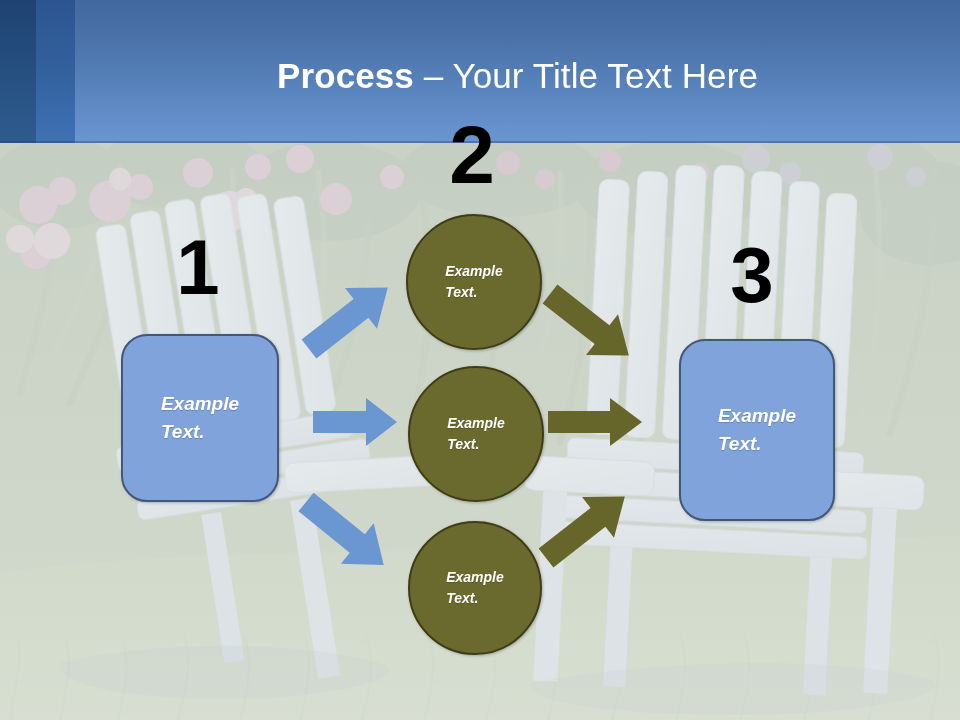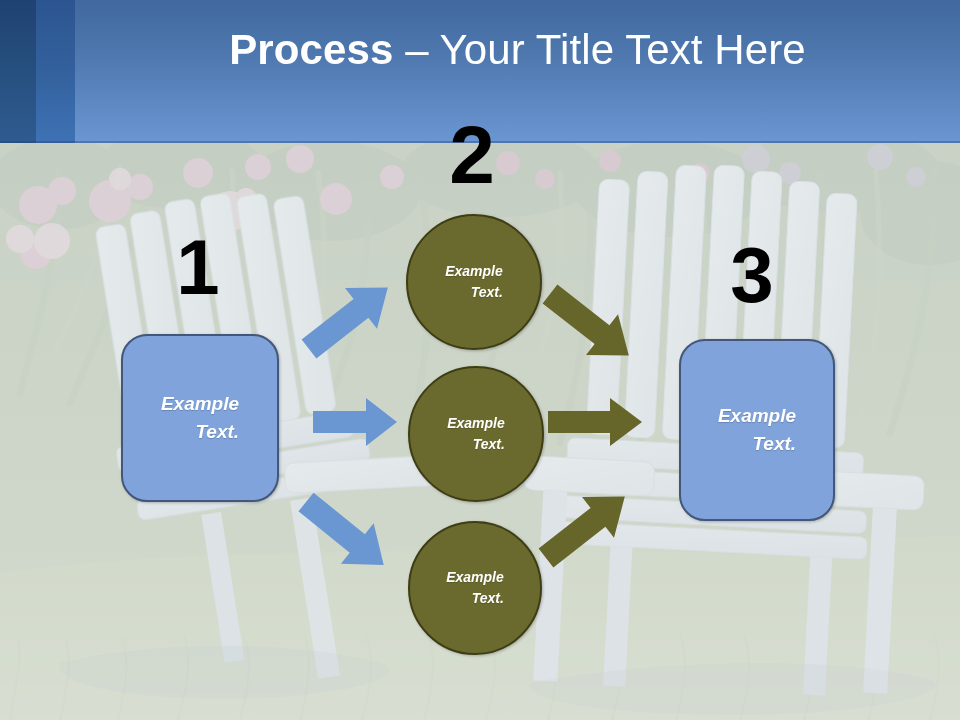--- a/index.html
+++ b/index.html
@@ -68,25 +68,25 @@
   .hdr-bottom-line {
     position: absolute;
     left: 0; bottom: 0;
     width: 960px; height: 2px;
     background: rgba(30,60,110,0.35);
   }
 
   .title {
     position: absolute;
     left: 75px;
-    top: 30px;
+    top: 56px;
     width: 885px;
     text-align: center;
     color: #ffffff;
-    font-size: 42px;
+    font-size: 35px;
     line-height: 40px;
     white-space: nowrap;
     letter-spacing: 0.1px;
   }
   .title .t-strong { font-weight: bold; }
   .title .t-rest { font-weight: normal; }
 
   
   .step-num {
     position: absolute;
@@ -111,21 +111,21 @@
     box-shadow: 1px 1px 3px rgba(0,0,0,0.25);
     display: flex;
     align-items: center;
     justify-content: center;
   }
   .blue-box .bb-text,
   .circle .c-text {
     color: #ffffff;
     font-weight: bold;
     font-style: italic;
-    text-align: right;
+    text-align: left;
     line-height: 1.5;
     text-shadow: 0 1px 1px rgba(0,0,0,0.18);
   }
   .blue-box .bb-text { font-size: 19px; }
 
   #box1 { left: 121px; top: 334px; width: 154px; height: 164px; }
   #box3 { left: 679px; top: 339px; width: 152px; height: 178px; }
 
   
   .circle {

